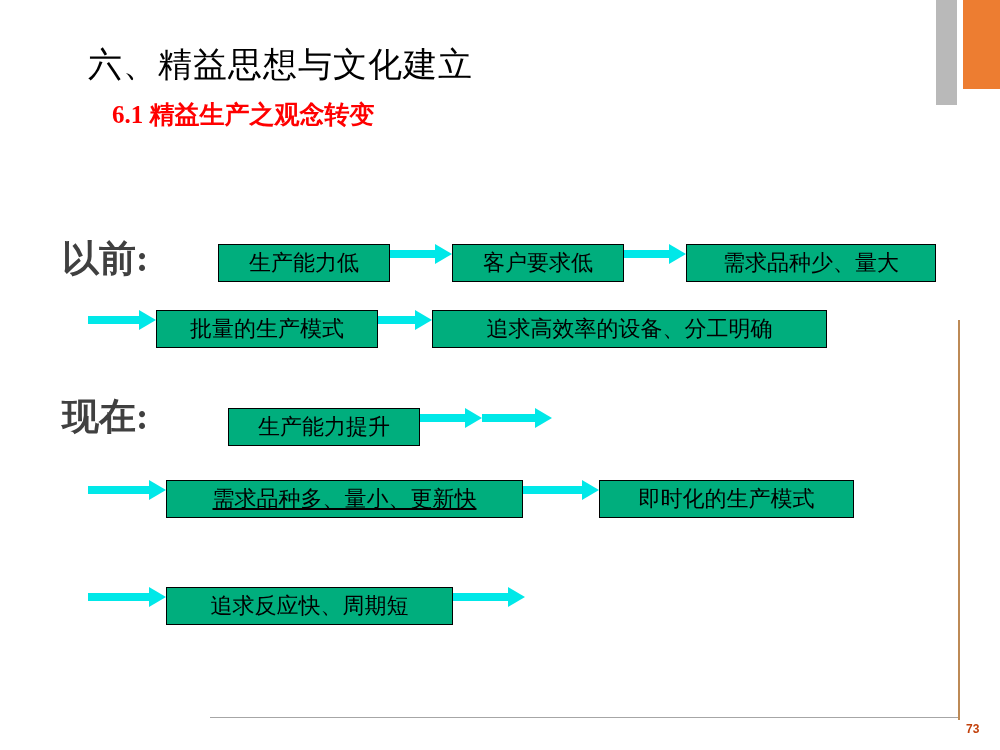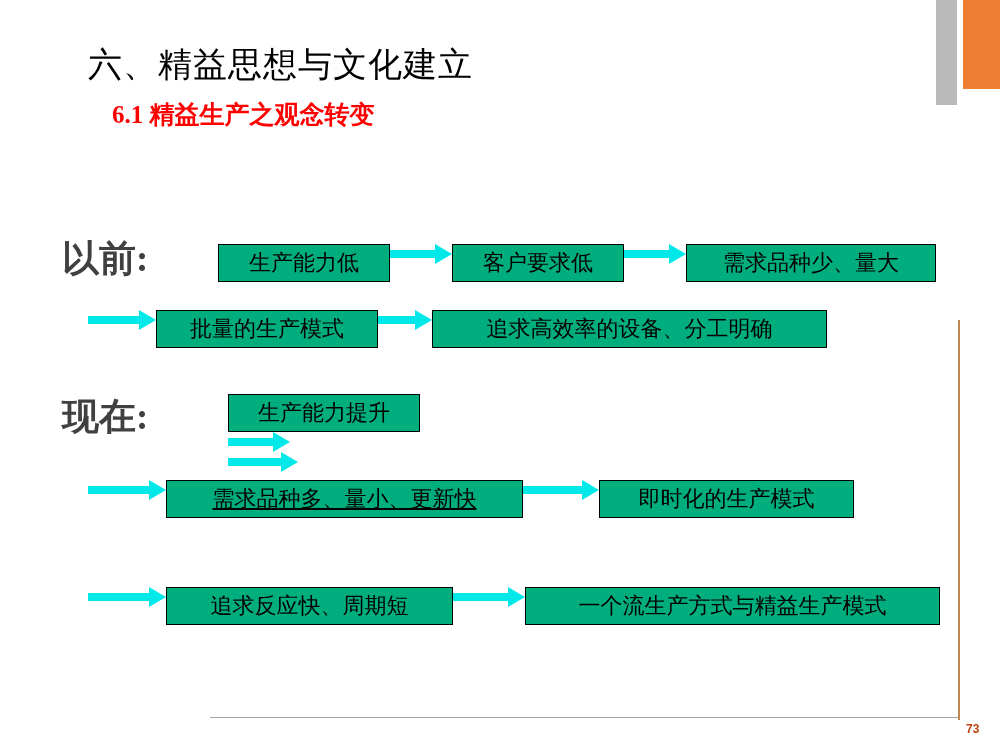--- a/index.html
+++ b/index.html
@@ -73,21 +73,21 @@
     <div class="box" style="min-width:222px;">批量的生产模式</div>
     <div class="arrow" style="width:54px;">
         <span class="shaft"></span>
         <span class="head"></span>
       </div>
     <div class="box" style="min-width:395px;">追求高效率的设备、分工明确</div>
   </div>
 
   <div class="section-label label-now">现在:</div>
 
-  <div class="flow-row" style="left:228px; top:394px;flex-direction:column;">
+  <div class="flow-row" style="left:228px; top:408px;">
     <div class="box" style="min-width:192px;">生产能力提升</div>
     <div class="arrow">
         <span class="shaft"></span>
         <span class="head"></span>
       </div>
     <div class="arrow" style="width:70px;">
         <span class="shaft"></span>
         <span class="head"></span>
       </div>
   </div>
@@ -108,20 +108,19 @@
   <div class="flow-row" style="left:88px; top:555px;margin-top:32px;">
     <div class="arrow" style="width:78px;">
         <span class="shaft"></span>
         <span class="head"></span>
       </div>
     <div class="box" style="min-width:287px;">追求反应快、周期短</div>
     <div class="arrow" style="width:72px;">
         <span class="shaft"></span>
         <span class="head"></span>
       </div>
-    <div class="box" style="min-width:415px;">一个流生产方式与精益生产模式</div>
   </div>
 
   <div class="right-line"></div>
   <div class="footer-line"></div>
   <div class="page-number">73</div>
 
 </div>
 
 </body></html>

